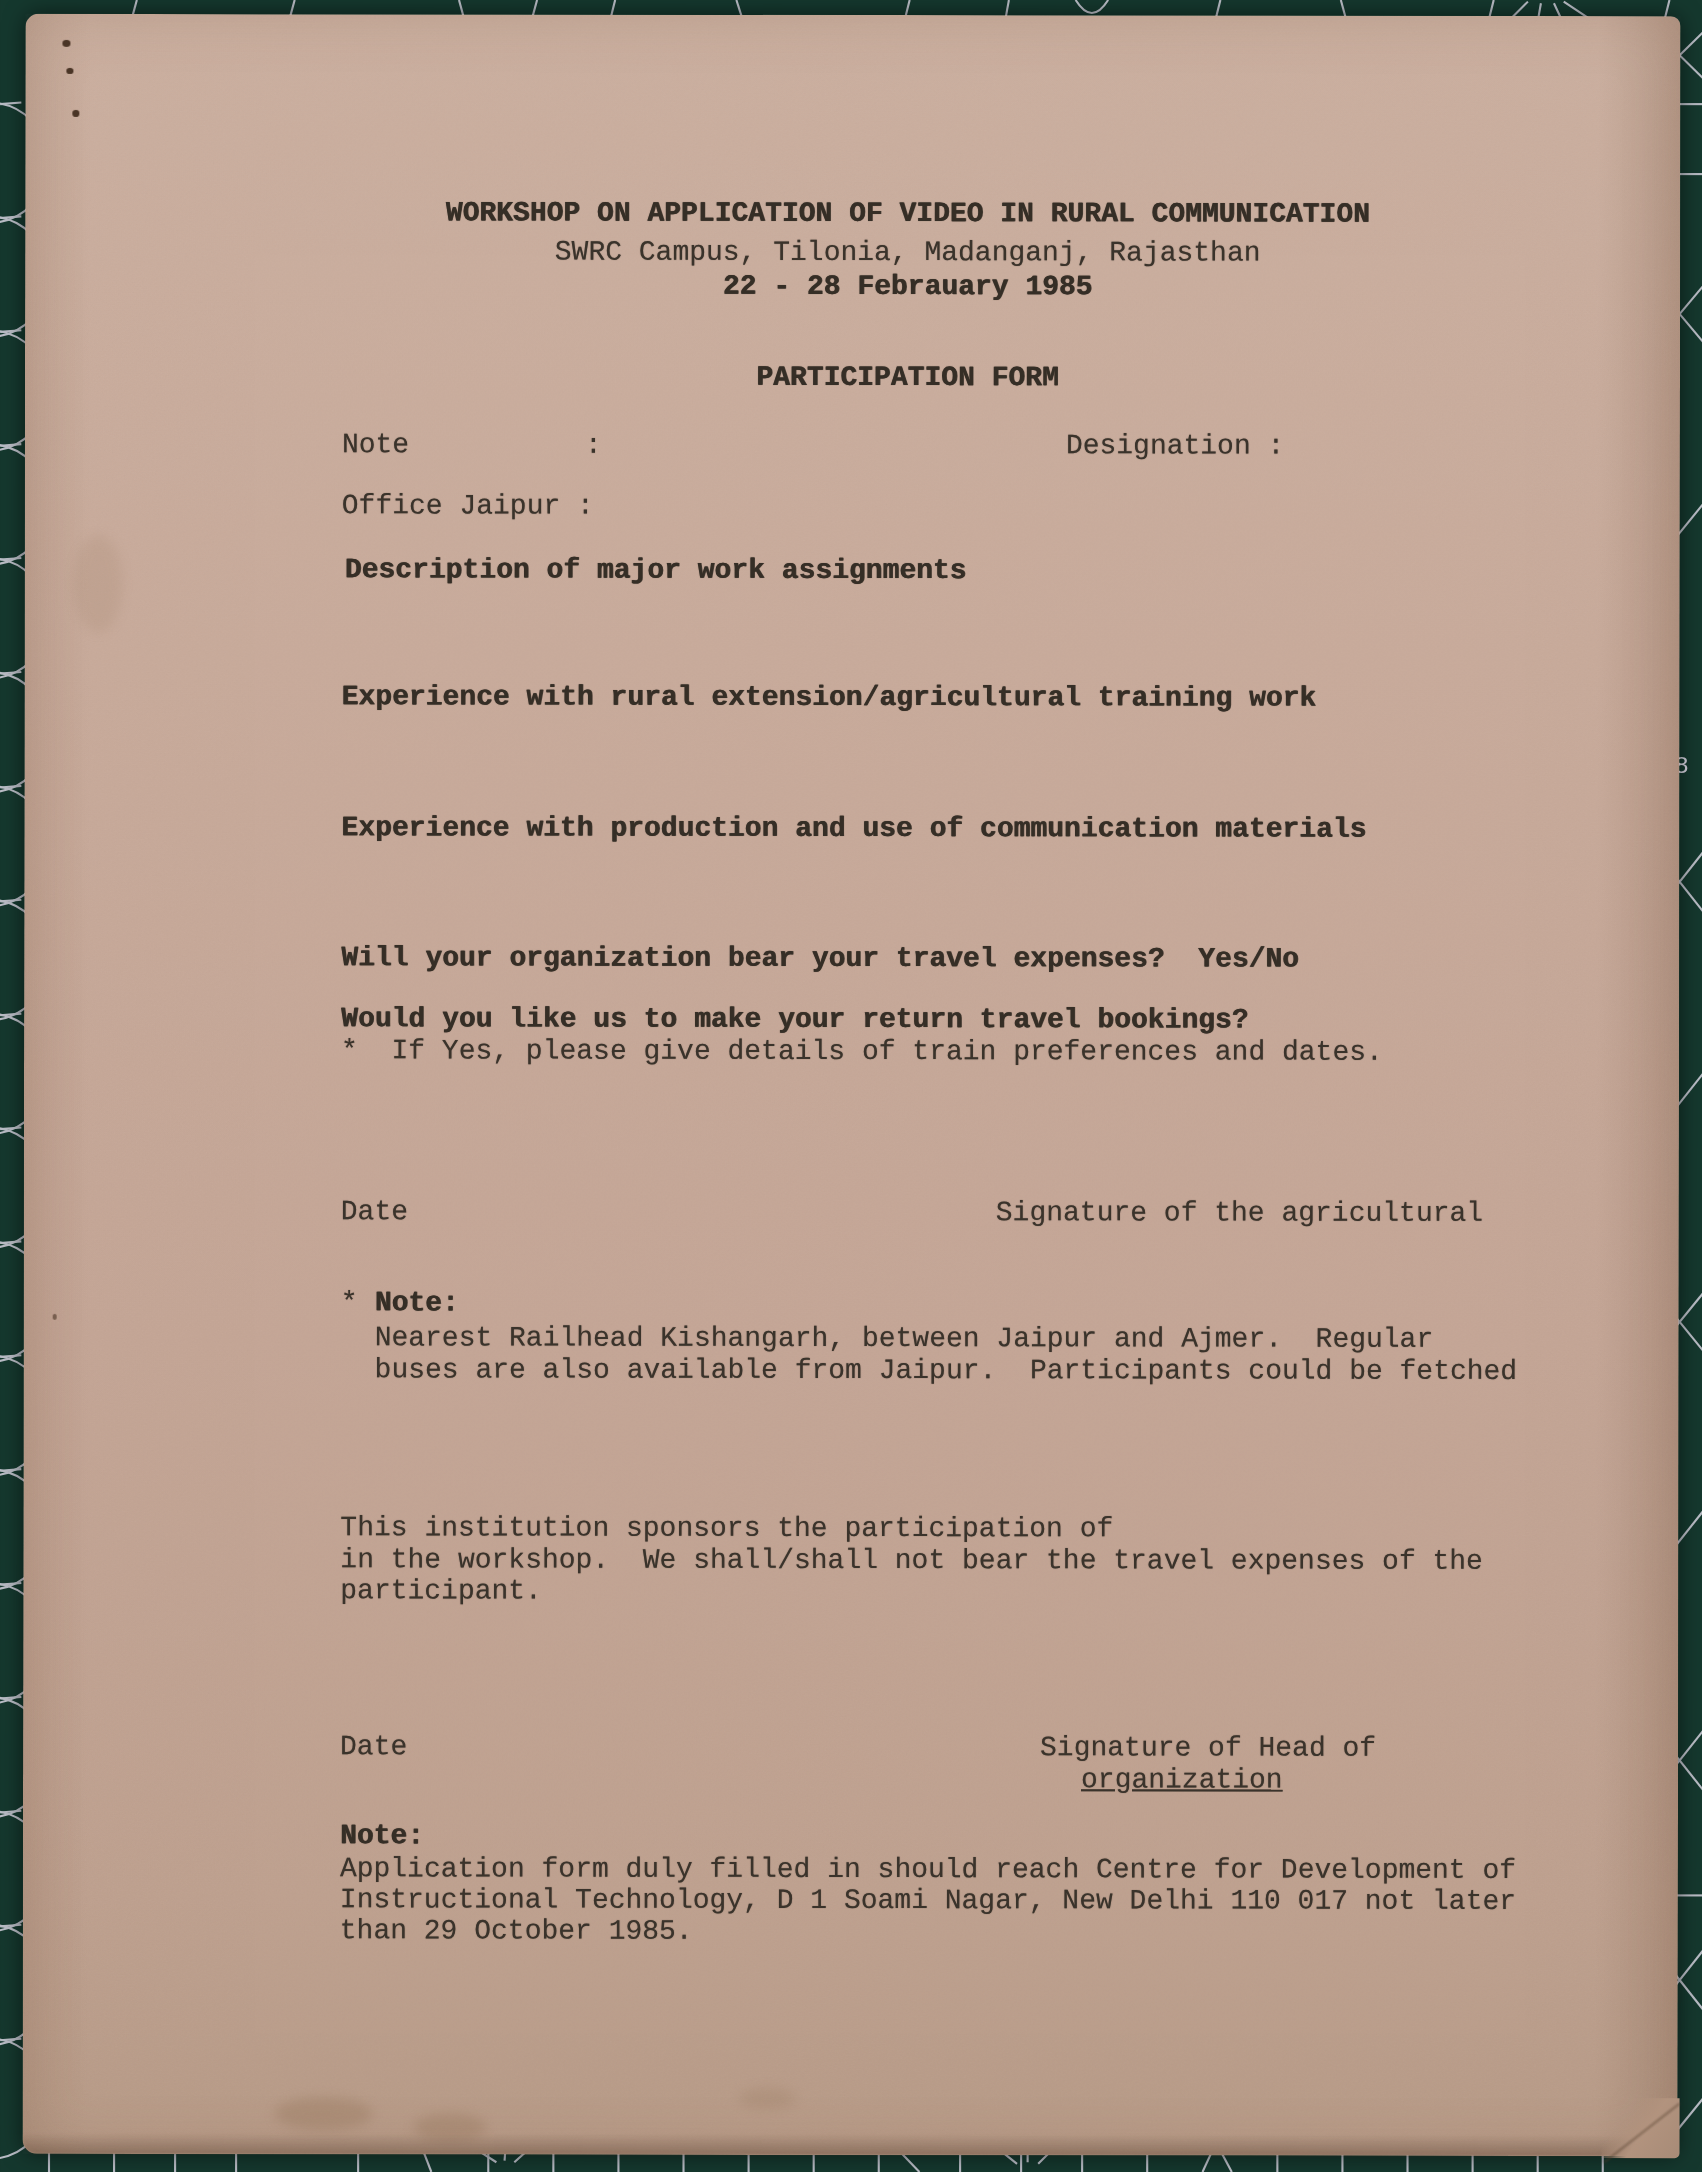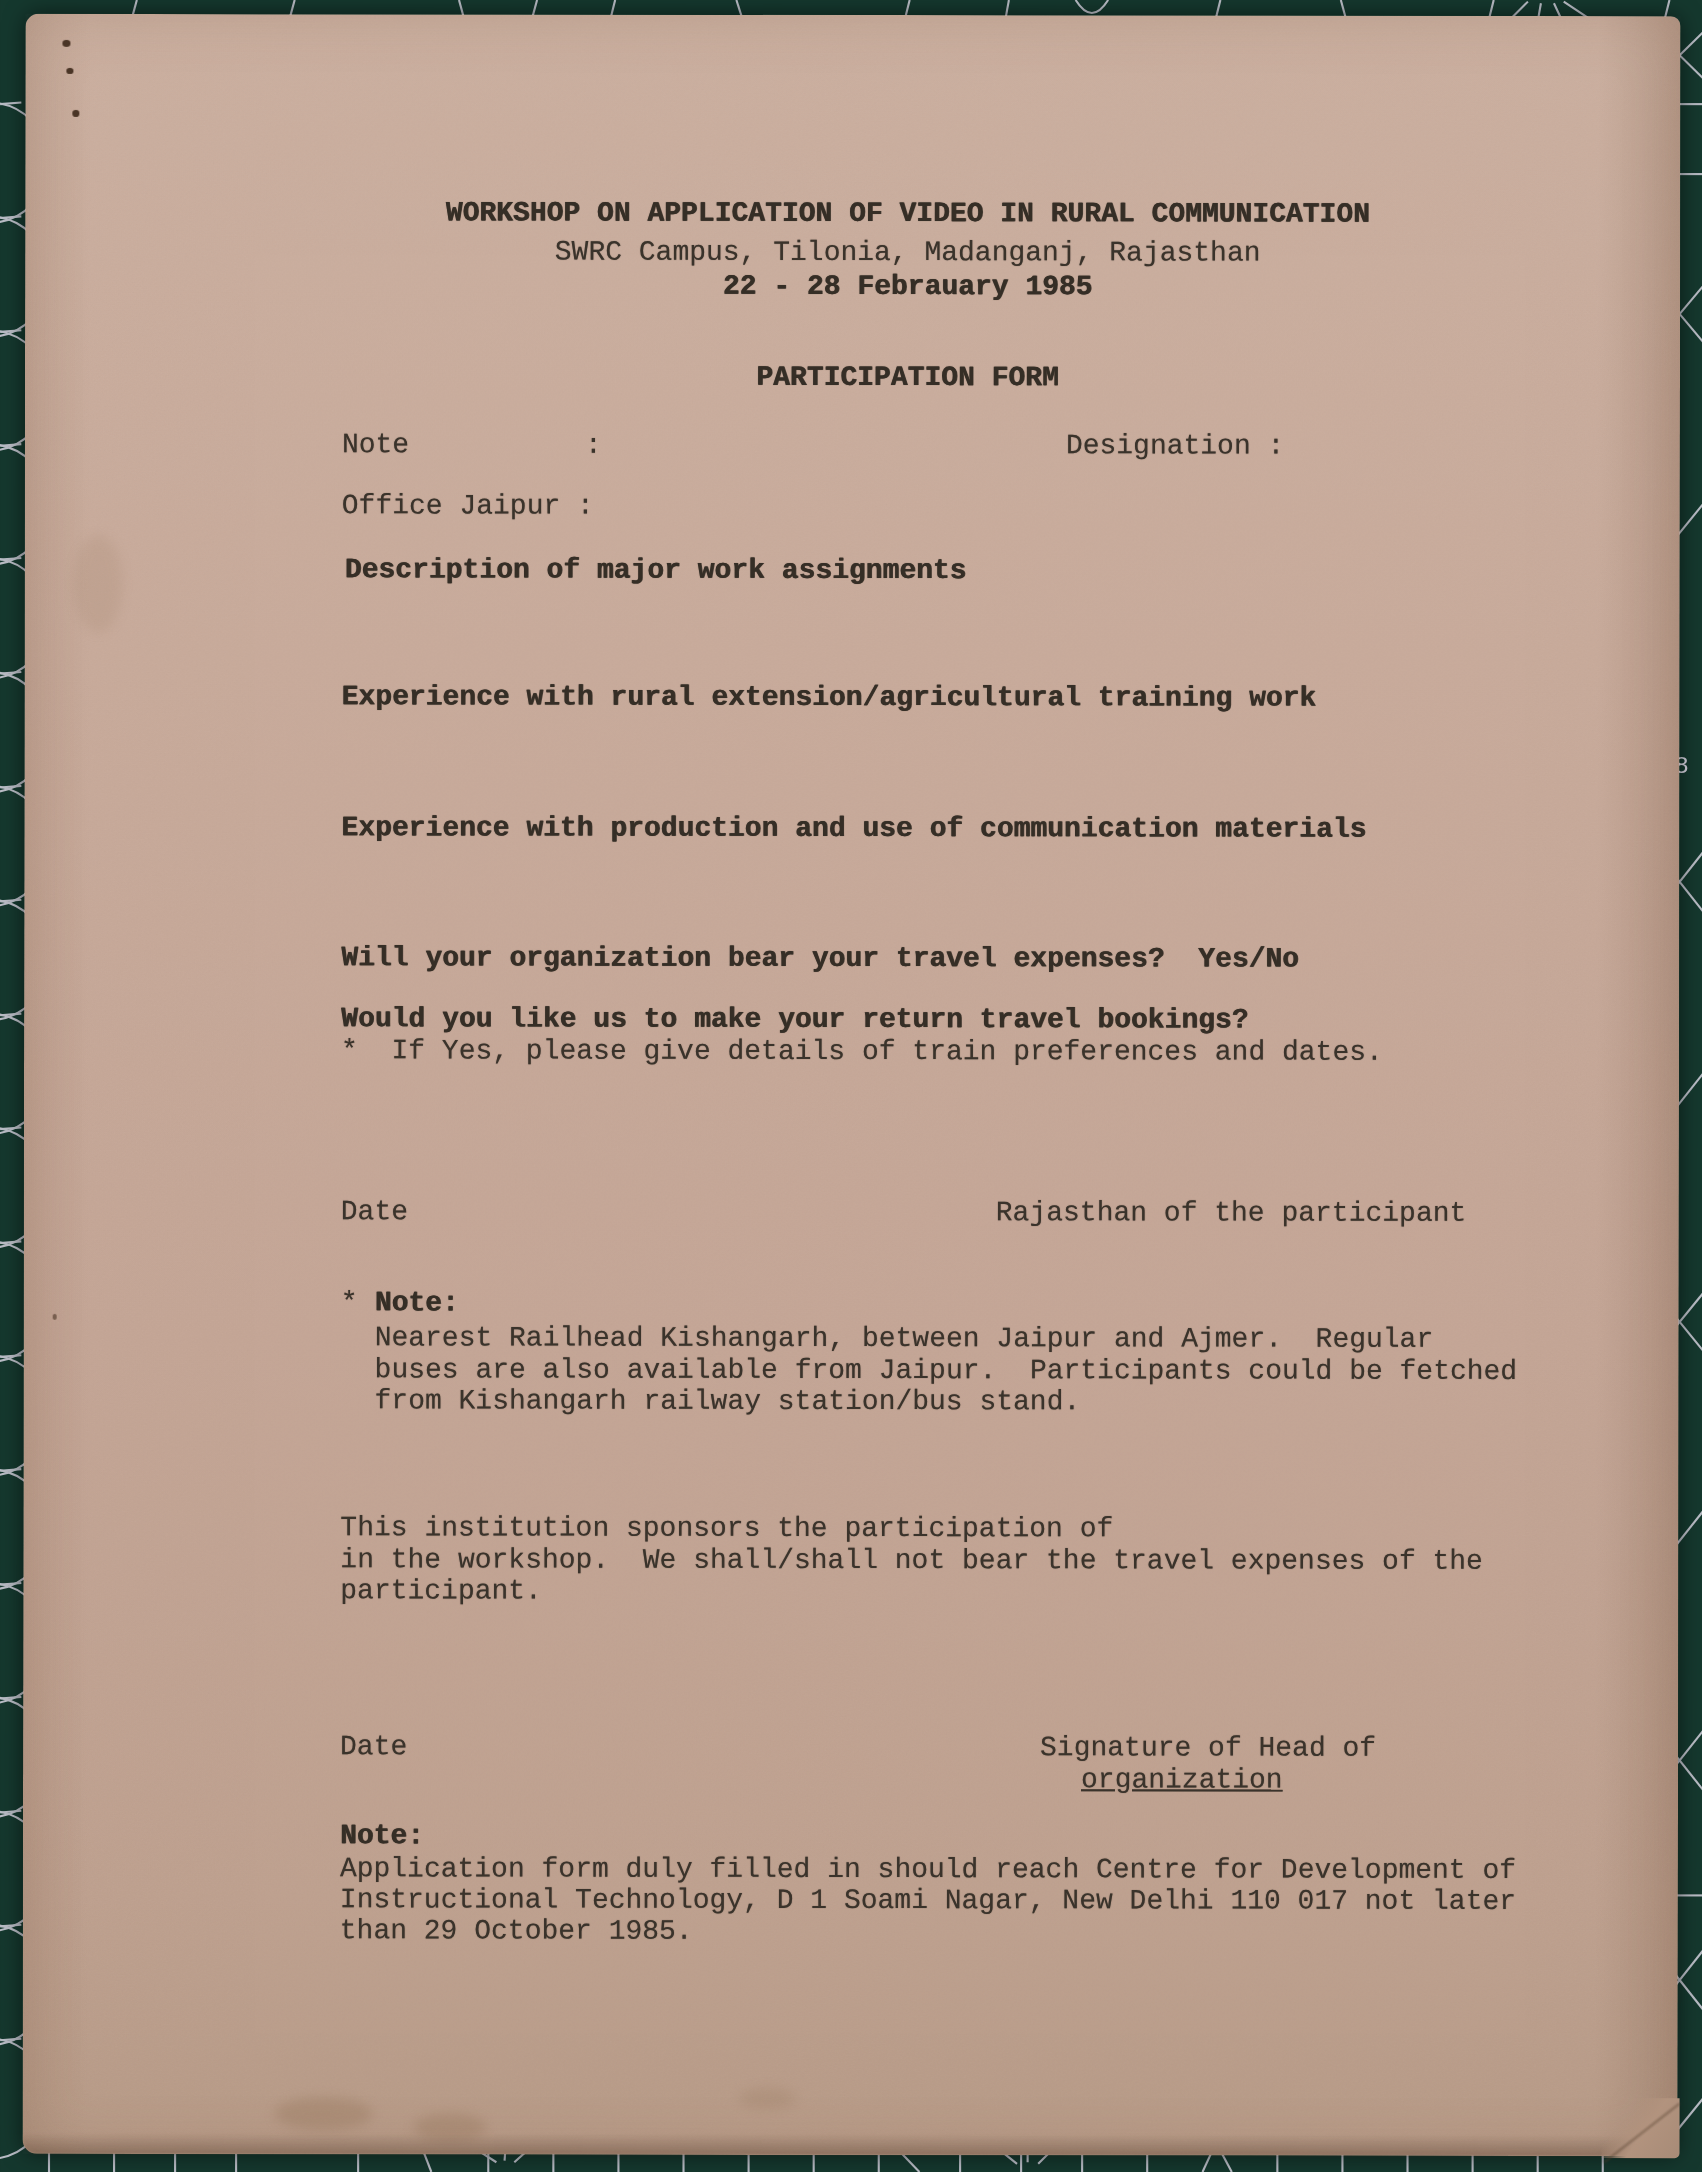--- a/index.html
+++ b/index.html
@@ -183,27 +183,26 @@
   <div class="line bold" style="left:317px;top:666px;">Experience with rural extension/agricultural training work</div>
 
   <div class="line bold" style="left:317px;top:797px;">Experience with production and use of communication materials</div>
 
   <div class="line bold" style="left:317px;top:927px;">Will your organization bear your travel expenses?  Yes/No</div>
 
   <div class="line bold" style="left:317px;top:988px;">Would you like us to make your return travel bookings?</div>
   <div class="line" style="left:317px;top:1020px;">*  If Yes, please give details of train preferences and dates.</div>
 
   <div class="line" style="left:317px;top:1181px;">Date</div>
-  <div class="line" style="left:972px;top:1181px;">Rajasthan of the participant</div>
+  <div class="line" style="left:972px;top:1181px;">Signature of the agricultural</div>
 
   <div class="line" style="left:317px;top:1272px;">*</div>
   <div class="line bold" style="left:351px;top:1272px;">Note:</div>
   <div class="line" style="left:351px;top:1307px;">Nearest Railhead Kishangarh, between Jaipur and Ajmer.  Regular</div>
   <div class="line" style="left:351px;top:1339px;">buses are also available from Jaipur.  Participants could be fetched</div>
-  <div class="line" style="left:351px;top:1370px;">from Kishangarh railway station/bus stand.</div>
 
   <div class="line" style="left:317px;top:1497px;">This institution sponsors the participation of</div>
   <div class="line" style="left:317px;top:1529px;">in the workshop.  We shall/shall not bear the travel expenses of the</div>
   <div class="line" style="left:317px;top:1560px;">participant.</div>
 
   <div class="line" style="left:317px;top:1716px;">Date</div>
   <div class="line" style="left:1017px;top:1716px;">Signature of Head of</div>
   <div class="line" style="left:1058px;top:1748px;text-decoration:underline;">organization</div>
 
   <div class="line bold" style="left:317px;top:1805px;">Note:</div>

